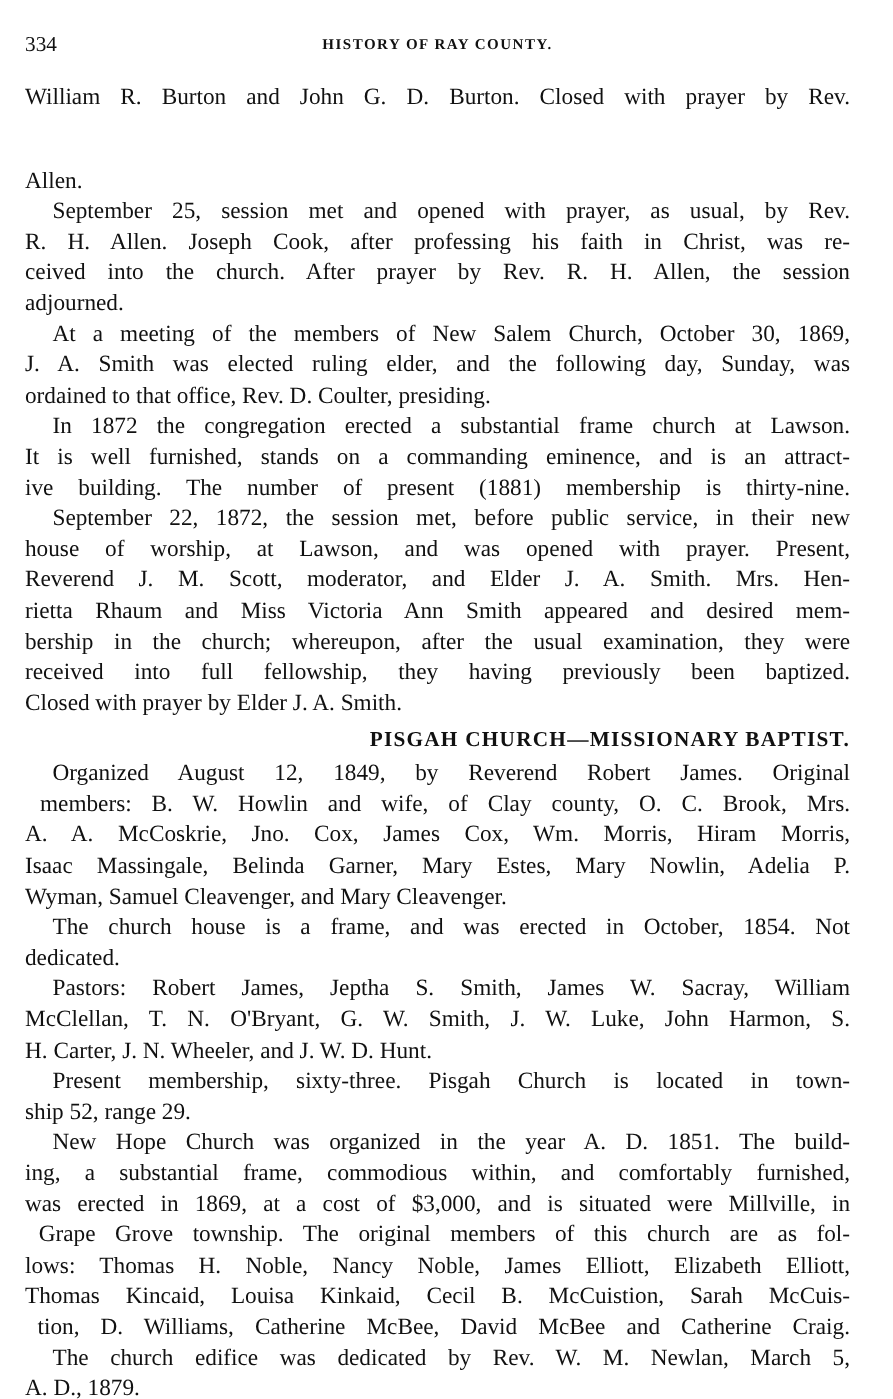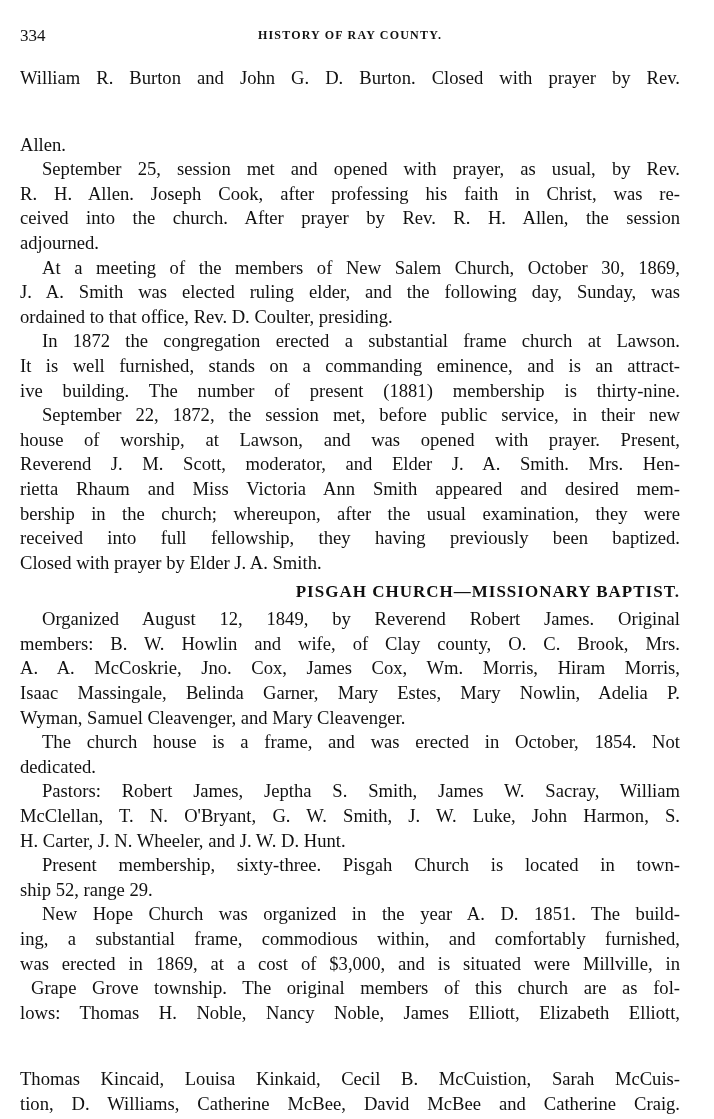--- a/index.html
+++ b/index.html
@@ -52,21 +52,21 @@
       <span class="line" style="white-space: normal;">Reverend J. M. Scott, moderator, and Elder J. A. Smith.  Mrs. Hen-</span>
       <span class="line" style="white-space: normal;">rietta Rhaum and Miss Victoria Ann Smith appeared and desired mem-</span>
       <span class="line" style="white-space: normal;">bership in the church; whereupon, after the usual examination, they were</span>
       <span class="line" style="white-space: normal;">received into full fellowship, they having previously been baptized.</span>
       <span class="line last" style="white-space: normal;">Closed with prayer by Elder J. A. Smith.</span>
     </p>
 
     <div class="section-heading">PISGAH CHURCH—MISSIONARY BAPTIST.</div>
     <p>
       <span class="line first" style="white-space: normal;">Organized August 12, 1849, by Reverend Robert James.  Original</span>
-      <span class="line" style="white-space: normal;">members:  B. W. Howlin and wife, of Clay county, O. C. Brook, Mrs.</span>
+      <span class="line" style="white-space: normal; margin-left: 12px;">members:  B. W. Howlin and wife, of Clay county, O. C. Brook, Mrs.</span>
       <span class="line" style="white-space: normal;">A. A. McCoskrie, Jno. Cox, James Cox, Wm. Morris, Hiram Morris,</span>
       <span class="line" style="white-space: normal;">Isaac Massingale, Belinda Garner, Mary Estes, Mary Nowlin, Adelia P.</span>
       <span class="line last" style="white-space: normal;">Wyman, Samuel Cleavenger, and Mary Cleavenger.</span>
     </p>
     <p>
       <span class="line first" style="white-space: normal;">The church house is a frame, and was erected in October, 1854.  Not</span>
       <span class="line last" style="white-space: normal;">dedicated.</span>
     </p>
     <p>
       <span class="line first" style="white-space: normal;">Pastors:  Robert James, Jeptha S. Smith, James W. Sacray, William</span>
@@ -77,21 +77,21 @@
       <span class="line first" style="white-space: normal;">Present membership, sixty-three.  Pisgah Church is located in town-</span>
       <span class="line last" style="white-space: normal;">ship 52, range 29.</span>
     </p>
 
     <p>
       <span class="line first" style="white-space: normal;">New Hope Church was organized in the year A. D. 1851.  The build-</span>
       <span class="line" style="white-space: normal;">ing, a substantial frame, commodious within, and comfortably furnished,</span>
       <span class="line" style="white-space: normal;">was erected in 1869, at a cost of $3,000, and is situated were Millville, in</span>
       <span class="line" style="white-space: normal; margin-left: 11px;">Grape Grove township.  The original members of this church are as fol-</span>
       <span class="line" style="white-space: normal;">lows:  Thomas H. Noble, Nancy Noble, James Elliott, Elizabeth Elliott,</span>
-      <span class="line" style="white-space: normal; margin-top: 42px;">Thomas Kincaid, Louisa Kinkaid, Cecil B. McCuistion, Sarah McCuis-</span>
-      <span class="line" style="white-space: normal;">tion, D. Williams, Catherine McBee, David McBee and Catherine Craig.</span>
+      <span class="line" style="white-space: normal;">Thomas Kincaid, Louisa Kinkaid, Cecil B. McCuistion, Sarah McCuis-</span>
+      <span class="line" style="white-space: normal; margin-left: 10px;">tion, D. Williams, Catherine McBee, David McBee and Catherine Craig.</span>
     </p>
     <p>
       <span class="line first" style="white-space: normal;">The church edifice was dedicated by Rev. W. M. Newlan, March 5,</span>
       <span class="line last" style="white-space: normal;">A. D., 1879.</span>
     </p>
   </div>
 </div>
 
 </body></html>

